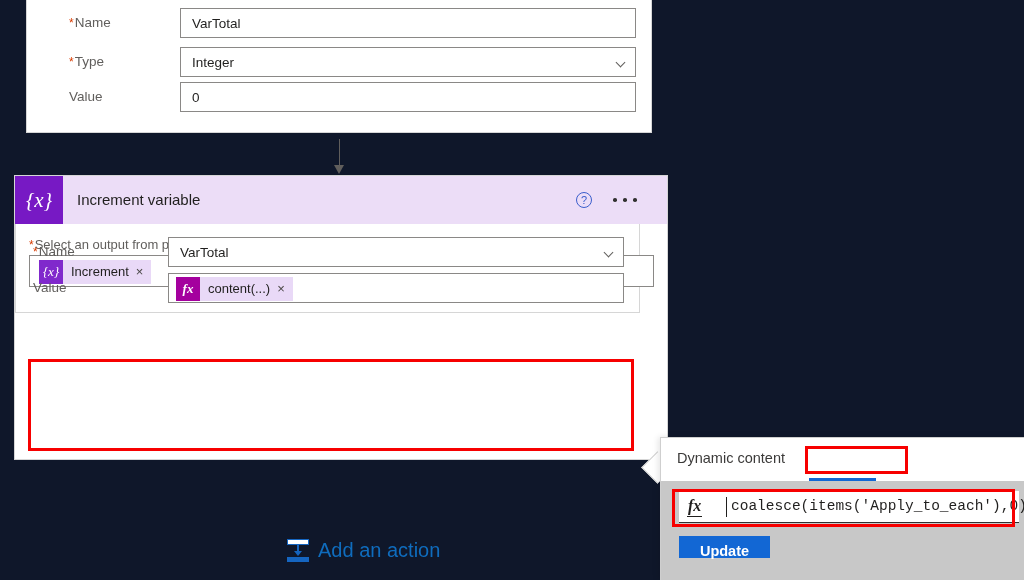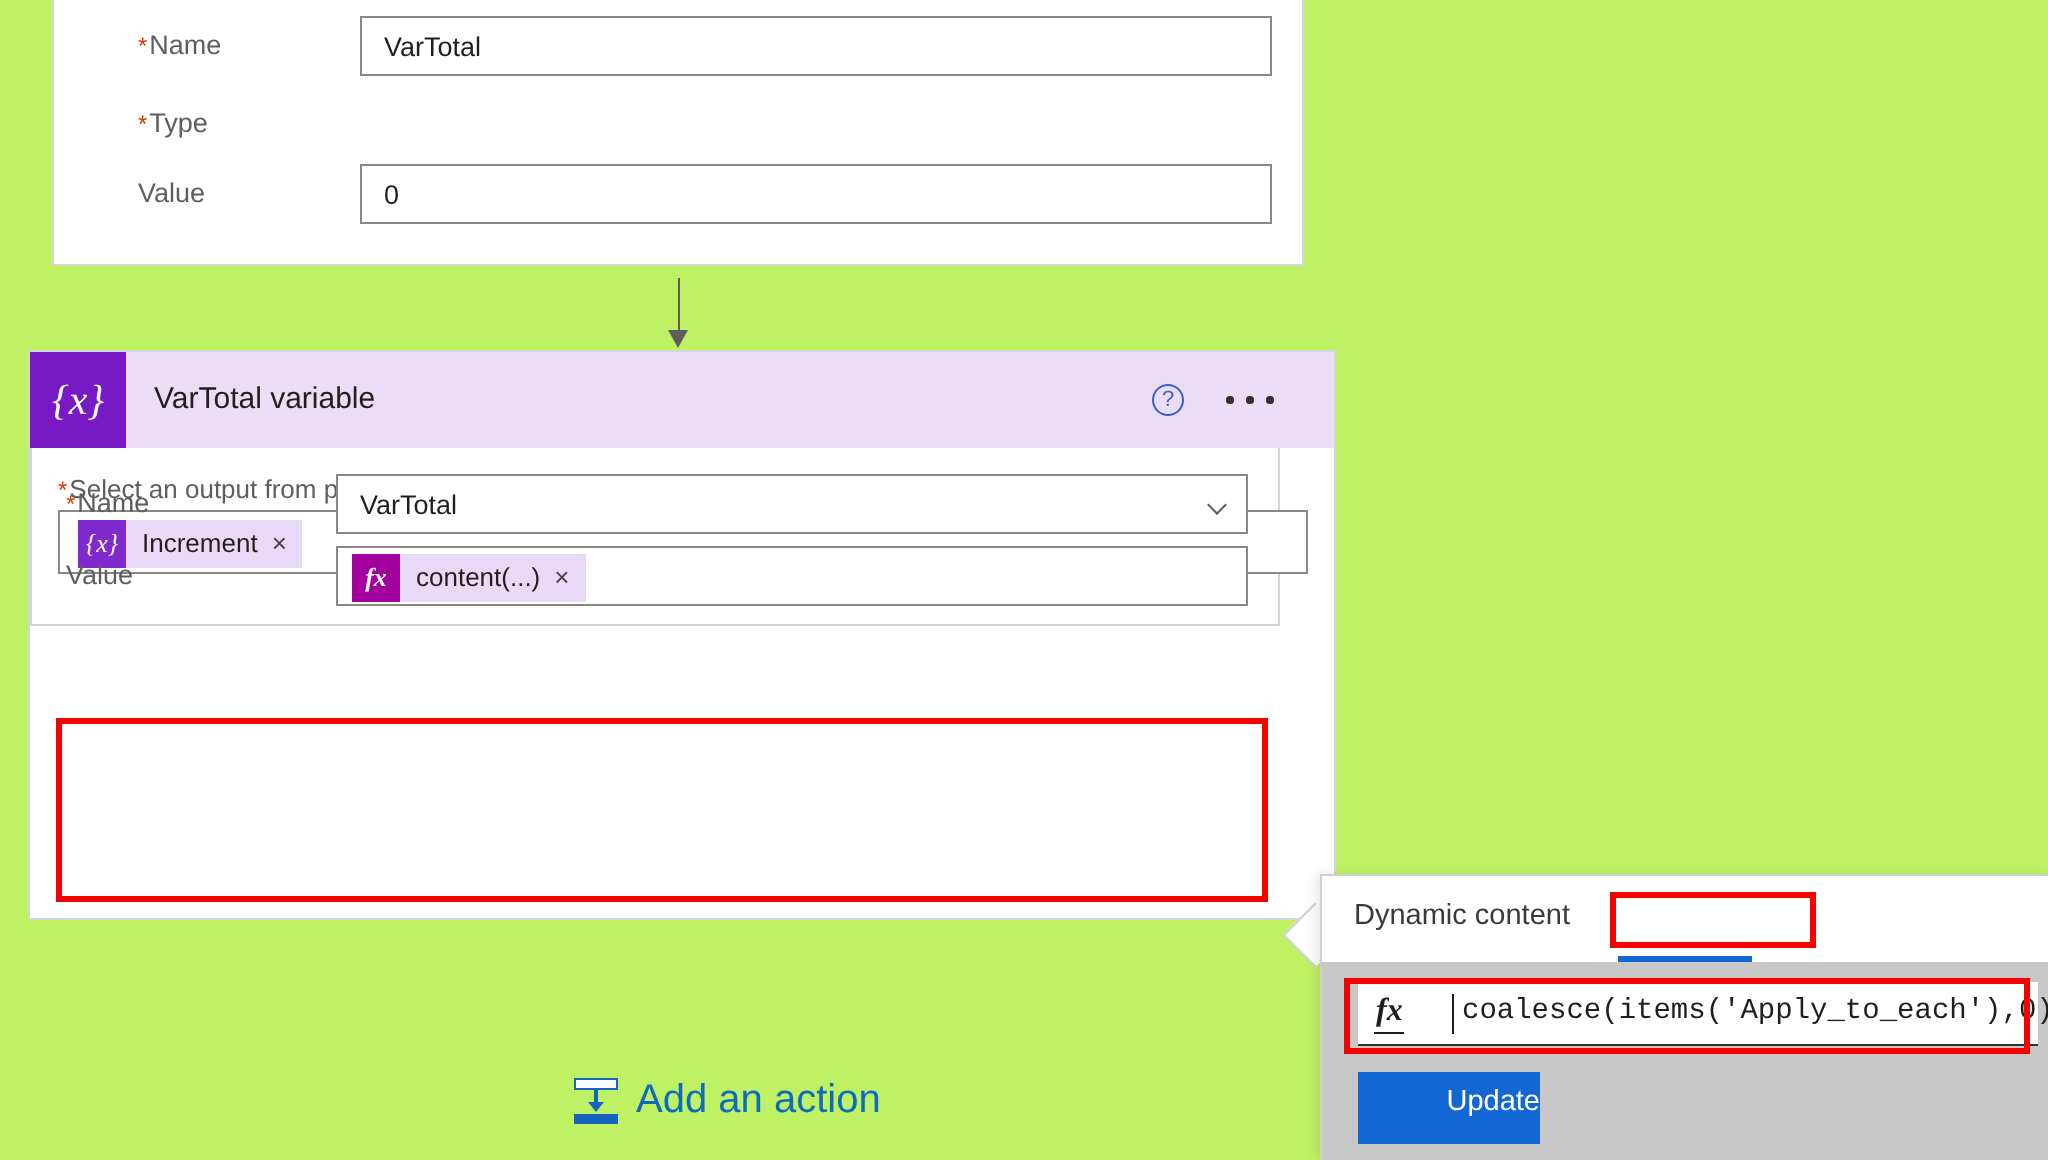--- a/index.html
+++ b/index.html
@@ -15,21 +15,21 @@
     font-size: 13px;
     color: #323130;
     overflow: hidden;
     position: relative;
   }
 
   .canvas {
     position: absolute;
     left: 0; top: 0;
     width: 1024px; height: 580px;
-    background: #bef264;
+    background: #0f172a;
   }
 
   
   .card {
     position: absolute;
     background: #ffffff;
     border: 1px solid #d6d6d6;
     box-sizing: border-box;
   }
 
@@ -510,27 +510,27 @@
     font-family: "Liberation Mono", monospace;
     font-size: 14.5px;
     color: #201f1e;
     white-space: nowrap;
   }
   #update-button {
     position: absolute;
     left: 18px;
     top: 55px;
     width: 91px;
-    height: 36px;
+    height: 22px;
     background: #1267d4;
     color: #ffffff;
     font-size: 14.5px;
-    font-weight: normal;
+    font-weight: bold;
     line-height: 31px;
-    text-align: right;
+    text-align: center;
     cursor: pointer;
     border: none;
     font-family: "Liberation Sans", sans-serif;
   }
 </style>
 </head>
 <body>
 
 <div class="canvas">
 
@@ -538,20 +538,24 @@
 
     <div class="form-row" style="top:13px;">
       <div class="field-label"><span class="req-star">*</span><span>Name</span></div>
       <div class="field-box">
         <div class="field-text">VarTotal</div>
       </div>
     </div>
 
     <div class="form-row" style="top:52px;text-align:center;">
       <div class="field-label"><span class="req-star">*</span><span>Type</span></div>
+      <div class="field-box">
+        <div class="field-text">Integer</div>
+        <span class="chev"></span>
+      </div>
     </div>
 
     <div class="form-row" style="top:87px;">
       <div class="field-label"><span>Value</span></div>
       <div class="field-box">
         <div class="field-text">0</div>
       </div>
     </div>
   </div>
 
@@ -586,21 +590,21 @@
         <span class="tok-text">Increment</span>
         <span class="tok-x">×</span>
       </div>
     </div>
 
     <div id="card-increment">
       <div id="increment-header">
         <div id="varicon-box">
             <span>{x}</span>
           </div>
-        <div id="increment-title">VarTotal variable</div>
+        <div id="increment-title">Increment variable</div>
         <div id="help-icon">?</div>
         <div class="ellipsis-menu" id="increment-menu">
             <i></i>
             <i></i>
             <i></i>
           </div>
       </div>
 
       <div class="inc-row" style="top:61px;">
         <div class="inc-label"><span class="req-star">*</span><span>Name</span></div>

